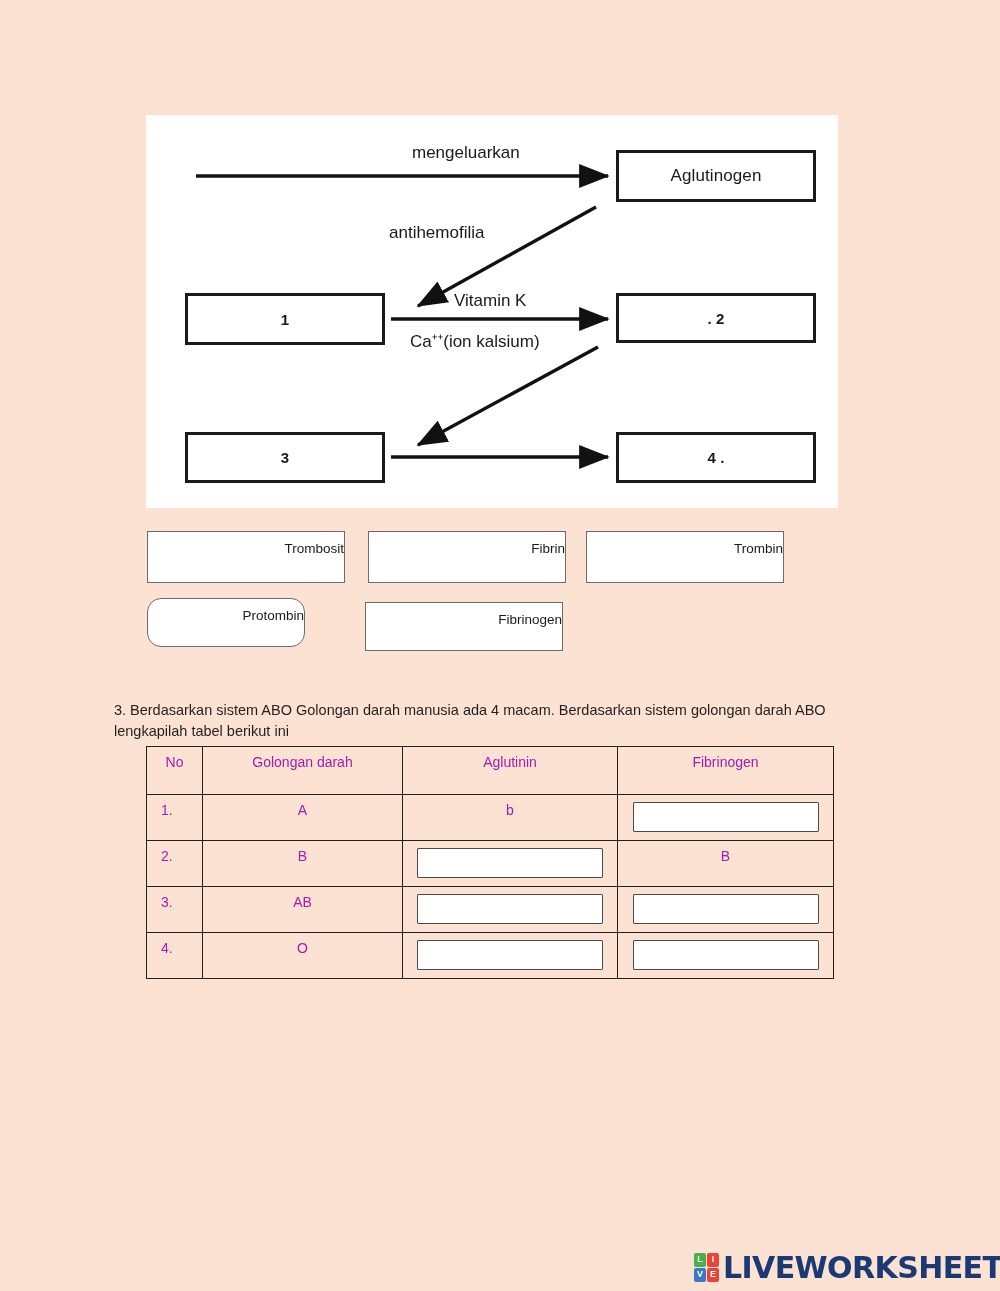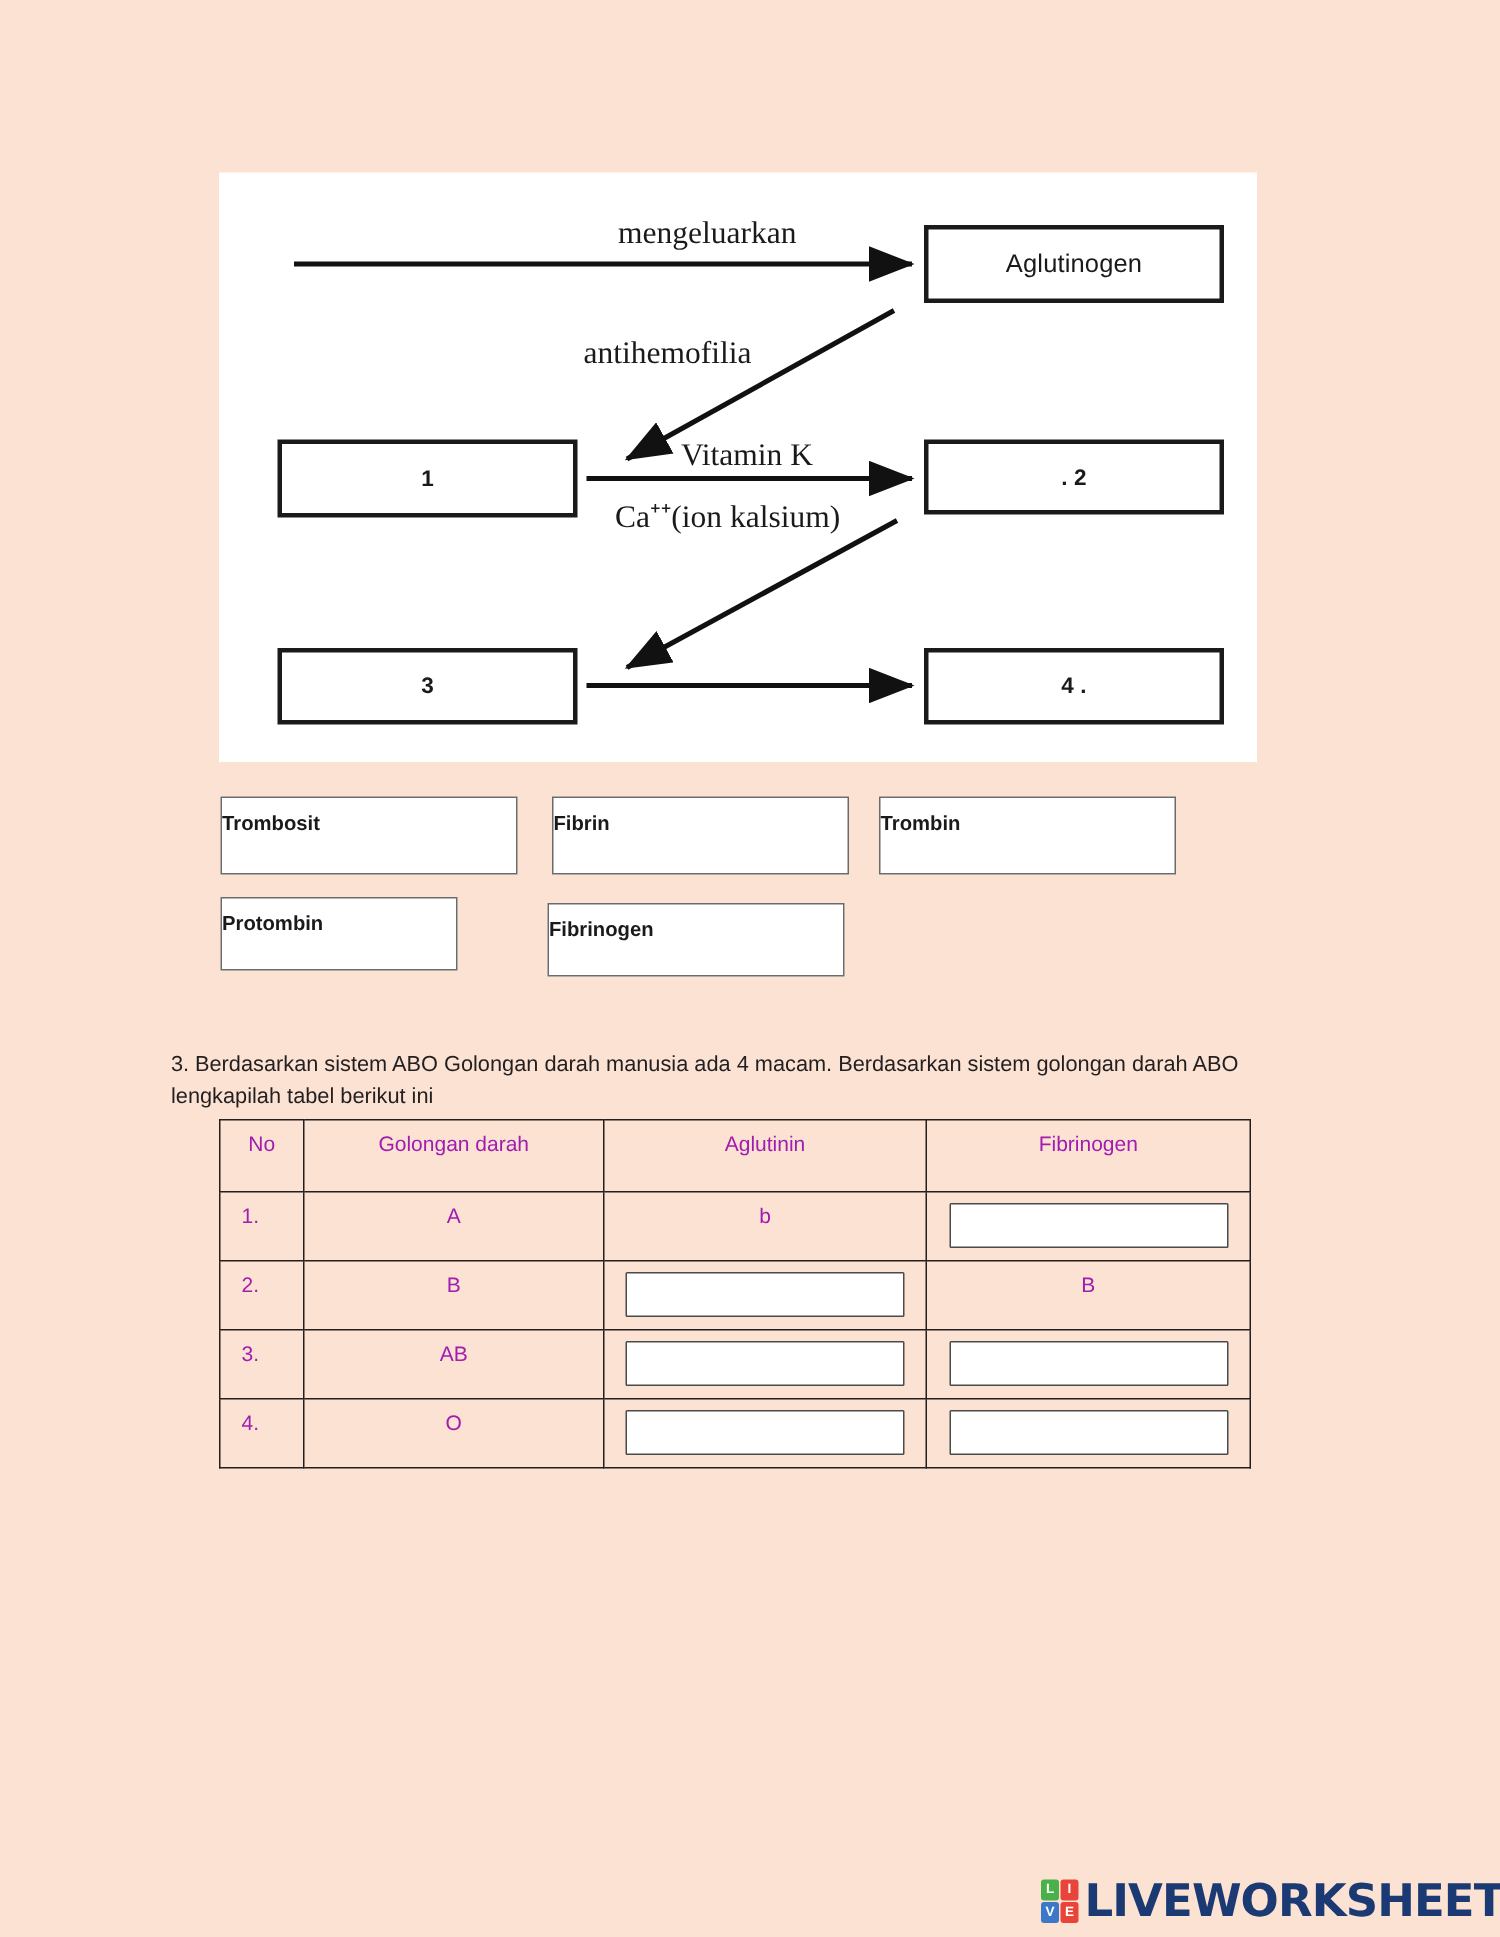--- a/index.html
+++ b/index.html
@@ -36,45 +36,43 @@
     font-size: 17px;
     color: #1a1a1a;
     letter-spacing: .1px;
   }
   .dgm-box.numbered {
     font-weight: bold;
     font-size: 15px;
   }
   .dgm-label {
     position: absolute;
-    font-size: 21px;
+    font-size: 17px;
     color: #1a1a1a;
     white-space: nowrap;
-    font-family: Liberation Serif, serif;
   }
   .dgm-svg {
     position: absolute;
     left: 0;
     top: 0;
     width: 692px;
     height: 393px;
     pointer-events: none;
   }
 
   
   .bank-box {
     position: absolute;
     background: #ffffff;
     border: 1px solid #6b6b6b;
     box-sizing: border-box;
     font-size: 13.5px;
     color: #1a1a1a;
-    text-align: left;
+    text-align: right;
     padding-top: 9px;
-    font-weight: bold;
   }
 
   
   #question-block {
     position: absolute;
     left: 114px;
     top: 700px;
     width: 730px;
     font-size: 14.5px;
     line-height: 1.45;
@@ -219,21 +217,21 @@
 </div>
 
 <div class="bank-box" style="left:368px; top:531px; width:198px; height:52px;">
   <span>Fibrin</span>
 </div>
 
 <div class="bank-box" style="left:586px; top:531px; width:198px; height:52px;">
   <span>Trombin</span>
 </div>
 
-<div class="bank-box" style="left:147px; top:598px; width:158px; height:49px;">
+<div class="bank-box" style="left:147px; top:598px; width:158px; height:49px;border-radius:14px;">
   <span>Protombin</span>
 </div>
 
 <div class="bank-box" style="left:365px; top:602px; width:198px; height:49px;">
   <span>Fibrinogen</span>
 </div>
 
 <div id="question-block">
   <span class="q-num">3.</span>
   <span class="q-text">Berdasarkan sistem ABO Golongan darah manusia ada 4 macam. Berdasarkan sistem golongan darah ABO lengkapilah tabel berikut ini</span>

